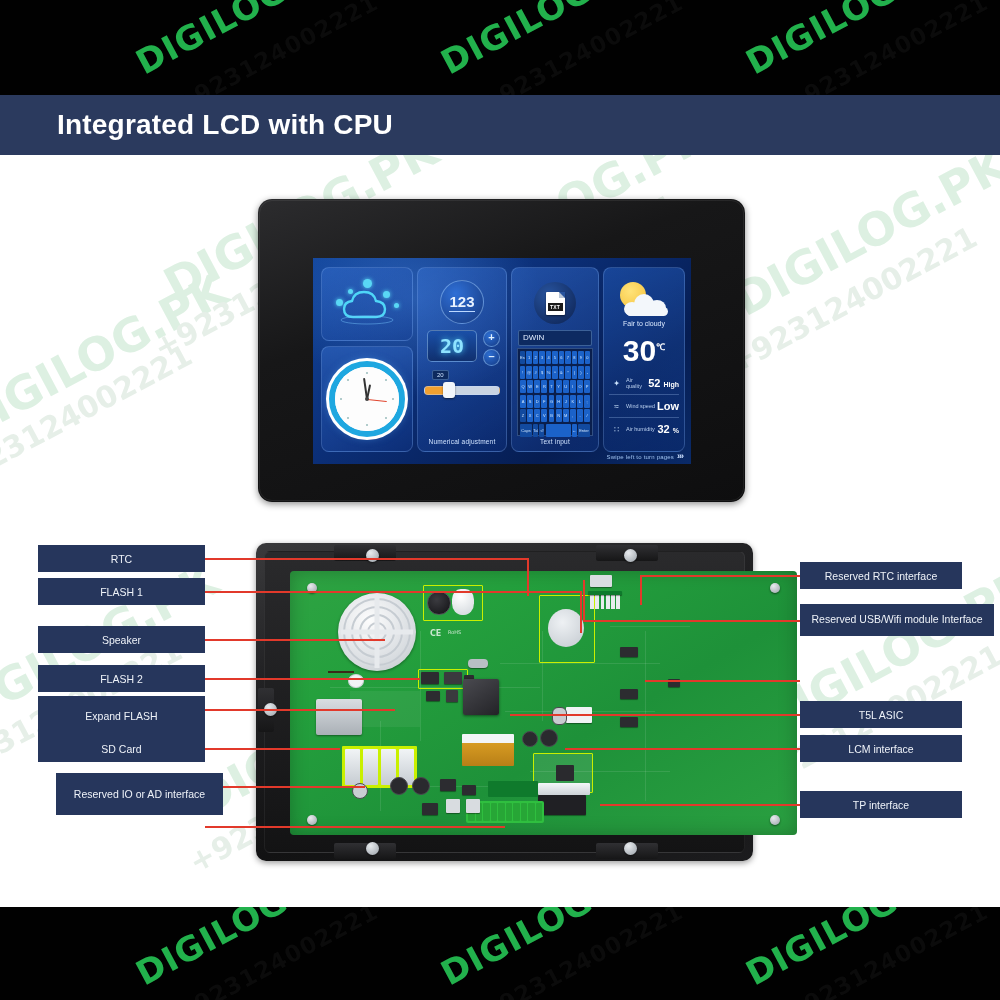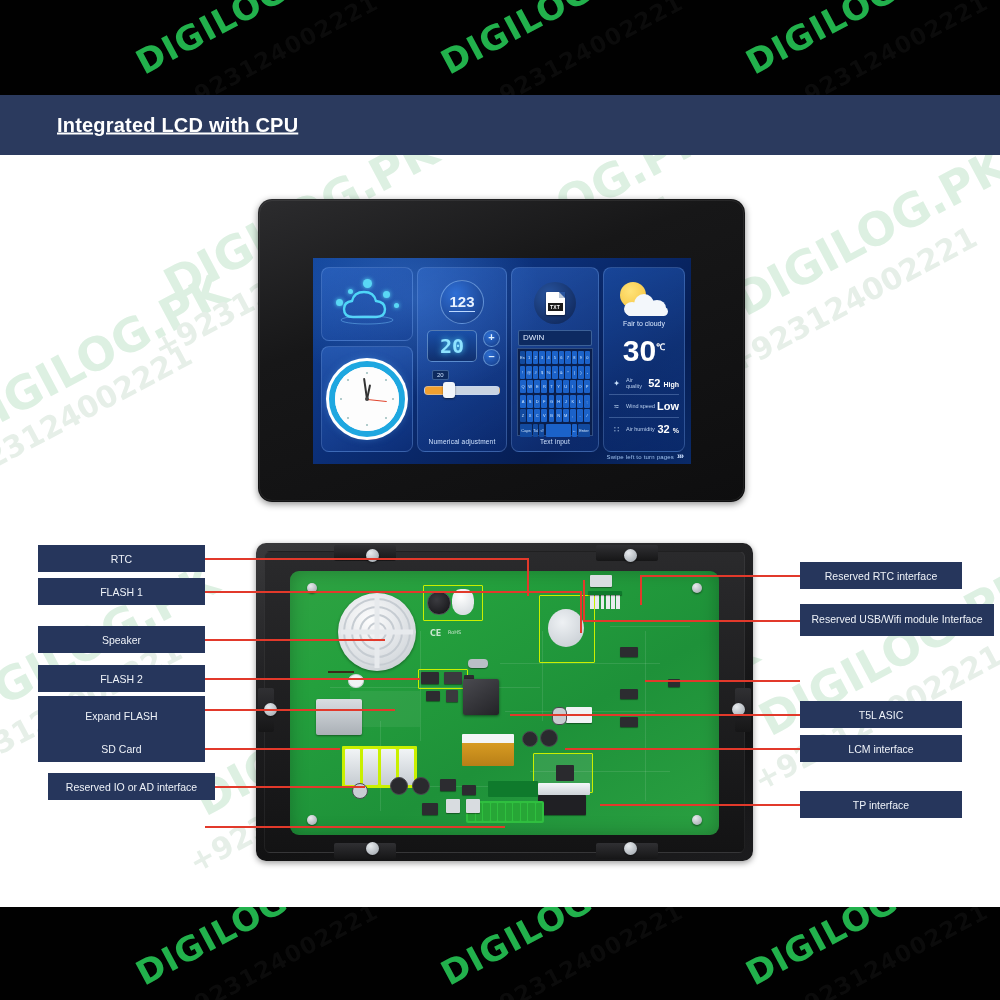--- a/index.html
+++ b/index.html
@@ -44,23 +44,22 @@
 
   
   .header-band{
     position:absolute;left:0;top:95px;width:1000px;height:60px;
     background:#2b3a5e;
     z-index:20;
     overflow:hidden;
   }
   .header-title{
     position:absolute;left:57px;top:50%;transform:translateY(-50%);
-    color:#ffffff;font-size:20px;font-weight:700;letter-spacing:.2px;
+    color:#ffffff;font-size:28px;font-weight:700;letter-spacing:.2px;
     white-space:nowrap;
-    text-decoration:underline;
   }
 
   
   .device-top{
     position:absolute;left:258px;top:199px;width:487px;height:303px;
     background:linear-gradient(160deg,#2c2c2e 0%,#171718 35%,#0e0e0f 100%);
     border-radius:14px;
     box-shadow:0 2px 7px rgba(0,0,0,.45);
     z-index:10;
   }
@@ -220,23 +219,23 @@
     background:linear-gradient(165deg,#3a3a3c 0%,#222224 30%,#121213 70%,#1c1c1e 100%);
     border-radius:10px;z-index:10;
     box-shadow:0 2px 6px rgba(0,0,0,.4);
   }
   .case-inner{
     position:absolute;left:8px;top:8px;right:8px;bottom:8px;
     border-radius:6px;border:1px solid rgba(255,255,255,.06);
     background:linear-gradient(180deg,#2a2a2c,#131314);
   }
   .pcb{
-    position:absolute;left:34px;top:28px;width:429px;height:264px;
+    position:absolute;left:34px;top:28px;width:507px;height:264px;
     background:linear-gradient(150deg,#2fa343 0%,#24a03d 25%,#1e9139 60%,#2aa041 100%);
-    border-radius:9px;
+    border-radius:4px;
     box-shadow:inset 0 0 18px rgba(0,0,0,.25);
     overflow:hidden;
   }
   .trace{position:absolute;background:rgba(255,255,255,.10);}
   .pad{position:absolute;background:#0f7a2c;border-radius:1px;}
   .chip{position:absolute;background:#2c2c30;border-radius:1px;box-shadow:0 1px 1px rgba(0,0,0,.4);}
   .chip.sm{background:#3a3a3e;}
   .cap{position:absolute;background:#1d1d20;border-radius:50%;border:1px solid #4a4a50;}
   .silk{position:absolute;color:rgba(255,255,255,.75);font-size:4px;font-family:"DejaVu Sans", sans-serif;}
   .ybox{position:absolute;border:1.2px solid #c8f000;border-radius:1px;}
@@ -681,21 +680,21 @@
   <div class="leader" style="left:510px;top:714px;width:290px;"></div>
   <div class="leader" style="left:565px;top:748px;width:235px;"></div>
   <div class="leader" style="left:600px;top:804px;width:200px;"></div>
 
   <div class="lbl" style="left:38px;top:545px;width:167px;height:27px;">RTC</div>
   <div class="lbl" style="left:38px;top:578px;width:167px;height:27px;">FLASH 1</div>
   <div class="lbl" style="left:38px;top:626px;width:167px;height:27px;">Speaker</div>
   <div class="lbl" style="left:38px;top:665px;width:167px;height:27px;">FLASH 2</div>
   <div class="lbl" style="left:38px;top:696px;width:167px;height:40px;">Expand FLASH</div>
   <div class="lbl" style="left:38px;top:735px;width:167px;height:27px;">SD Card</div>
-  <div class="lbl" style="left:48px;top:773px;width:167px;height:27px;">Reserved IO or AD interface</div>
+  <div class="lbl" style="left:56px;top:773px;width:167px;height:42px;">Reserved IO or AD interface</div>
 
   <div class="lbl" style="left:800px;top:562px;width:162px;height:27px;">Reserved RTC interface</div>
   <div class="lbl two" style="left:800px;top:604px;width:194px;height:32px;">Reserved USB/Wifi module Interface</div>
   <div class="lbl" style="left:800px;top:701px;width:162px;height:27px;">T5L ASIC</div>
   <div class="lbl" style="left:800px;top:735px;width:162px;height:27px;">LCM interface</div>
   <div class="lbl" style="left:800px;top:791px;width:162px;height:27px;">TP interface</div>
 
   <div class="bar top">
     <div class="wm-dark" style="left:125px;top:-10px;font-size:34px;">DIGILOG.PK</div>
     <div class="wm-dark phone" style="left:165px;top:40px;font-size:23px;">+923124002221</div>

